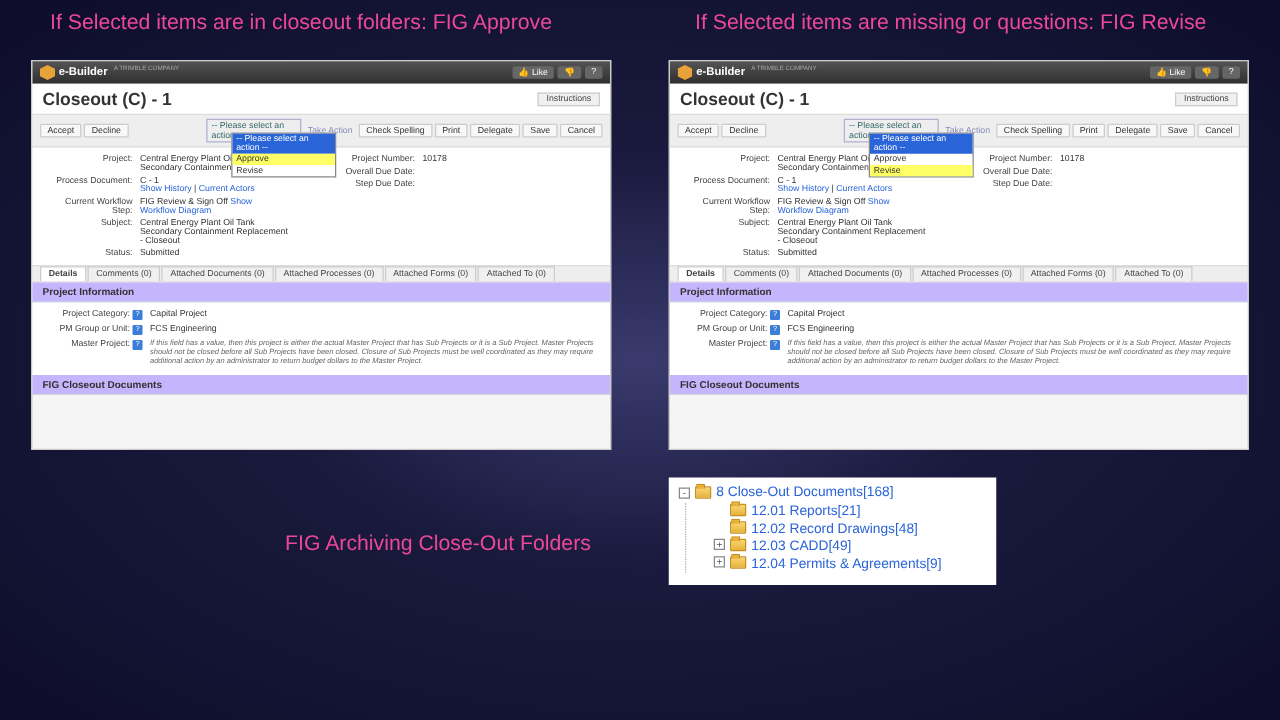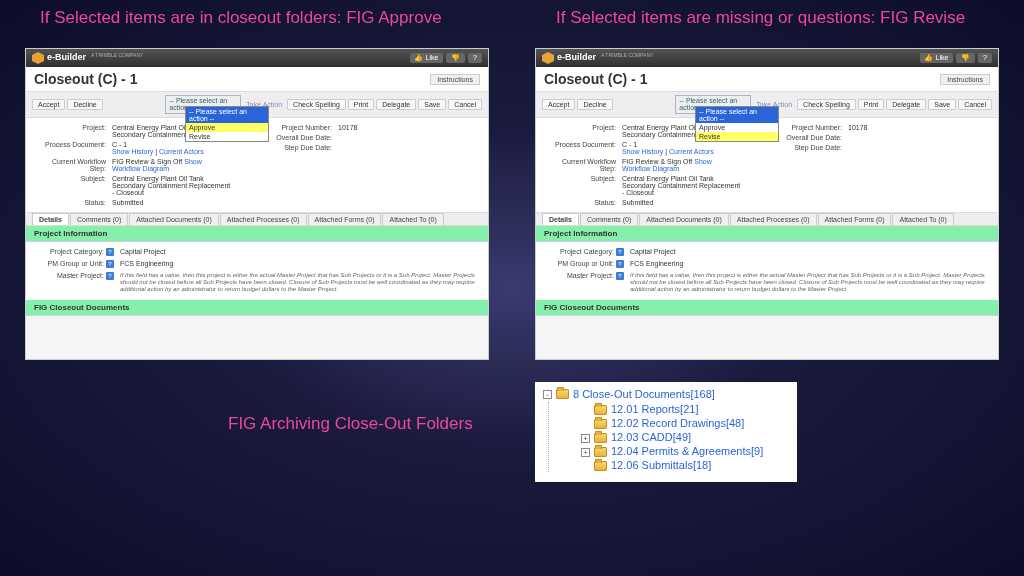--- a/index.html
+++ b/index.html
@@ -1,21 +1,21 @@
 <!DOCTYPE html>
 <html><head>
 <meta charset="utf-8">
 <style>
 * { margin:0; padding:0; box-sizing:border-box; font-family:Arial,sans-serif; }
 body { width:1024px; height:576px; background:radial-gradient(ellipse at center,#3a3a6e 0%,#1a1a3e 40%,#0d0d2a 100%); overflow:hidden; }
 .slide { position:relative; width:100%; height:100%; }
 .heading { position:absolute; color:#ec4899; font-size:17px; font-weight:400; }
 .h-left { top:8px; left:40px; }
 .h-right { top:8px; left:556px; }
-.h-mid { top:414px; left:228px; }
+.h-mid { top:425px; left:228px; }
 .panel { position:absolute; width:464px; height:312px; background:#f5f5f5; border:1px solid #ccc; font-size:7px; }
 .panel-left { top:48px; left:25px; }
 .panel-right { top:48px; left:535px; }
 .topbar { height:18px; background:linear-gradient(#545454,#2f2f2f); display:flex; align-items:center; justify-content:space-between; padding:0 6px; }
 .logo { display:flex; align-items:flex-start; gap:3px; }
 .logo-cube { width:12px; height:12px; background:#e8a23a; clip-path:polygon(50% 0,100% 25%,100% 75%,50% 100%,0 75%,0 25%); }
 .logo-text { color:#fff; font-size:9px; font-weight:bold; }
 .logo-sub { color:#aaa; font-size:5px; margin-left:2px; }
 .top-btns { display:flex; gap:3px; }
 .top-btn { background:#666; color:#fff; border-radius:2px; padding:1px 5px; font-size:7px; }
@@ -33,30 +33,30 @@
 .dd-highlight { background:#ffff66; }
 .details { display:flex; padding:6px 10px; background:#fff; gap:30px; }
 .det-col { display:flex; flex-direction:column; gap:3px; }
 .det-row { display:flex; gap:6px; }
 .det-label { width:70px; text-align:right; color:#444; font-size:7px; }
 .det-val { color:#333; font-size:7px; width:120px; }
 .link { color:#2964d9; }
 .tabs { display:flex; background:#eee; border-top:1px solid #ddd; border-bottom:1px solid #ddd; padding:0 6px; }
 .tab { padding:2px 6px; font-size:7px; color:#444; border:1px solid #ccc; border-bottom:none; background:#f0f0f0; margin-right:1px; }
 .tab.active { background:#fff; font-weight:bold; }
-.section-header { background:#86efac; padding:3px 8px; font-size:8px; font-weight:bold; color:#333; border-bottom:1px solid #cbd5e0; }
+.section-header { background:#c4b5fd; padding:3px 8px; font-size:8px; font-weight:bold; color:#333; border-bottom:1px solid #cbd5e0; }
 .pi-body { background:#fff; padding:4px 8px; }
 .pi-row { display:flex; gap:6px; padding:2px 0; }
 .pi-label { width:80px; text-align:right; font-size:7px; color:#444; }
 .pi-val { font-size:7px; color:#333; flex:1; }
 .help-icon { display:inline-block; width:8px; height:8px; background:#3b7dd8; color:#fff; font-size:6px; text-align:center; line-height:8px; border-radius:1px; margin-left:2px; }
 .pi-note { font-size:6px; font-style:italic; color:#666; line-height:1.2; }
 .tree-panel { position:absolute; top:382px; left:535px; width:262px; background:#fff; padding:6px 8px 10px 8px; font-size:11px; }
 .tree-root { display:flex; align-items:center; gap:4px; color:#2964d9; margin-bottom:2px; }
-.tree-item { display:flex; align-items:flex-end; gap:4px; color:#2964d9; margin-left:32px; padding:1px 0; }
+.tree-item { display:flex; align-items:flex-start; gap:4px; color:#2964d9; margin-left:22px; padding:1px 0; }
 .expander { width:9px; height:9px; border:1px solid #888; font-size:8px; line-height:7px; text-align:center; color:#555; background:#fff; }
 .expander-space { width:9px; height:9px; }
 .tree-line { border-left:1px dotted #aaa; margin-left:5px; padding-left:0; }
 .folder-icon { width:13px; height:10px; background:linear-gradient(#f7d774,#e8b23a); border:1px solid #c89020; border-radius:1px; position:relative; }
 .folder-icon::before { content:''; position:absolute; top:-3px; left:0; width:5px; height:3px; background:#e8b23a; border:1px solid #c89020; border-bottom:none; border-radius:1px 1px 0 0; }
 </style>
 </head>
 <body>
 
 <div class="slide">
@@ -281,20 +281,15 @@
         <div class="tree-item">
        <span class="expander">+</span>
        <span class="folder-icon"></span>
        <span>12.03 CADD[49]</span>
      </div>
         <div class="tree-item">
        <span class="expander">+</span>
        <span class="folder-icon"></span>
        <span>12.04 Permits &amp; Agreements[9]</span>
      </div>
-        <div class="tree-item">
-       <span class="expander-space"></span>
-       <span class="folder-icon"></span>
-       <span>12.06 Submittals[18]</span>
-     </div>
       </div>
   </div>
 </div>
 
 </body></html>

